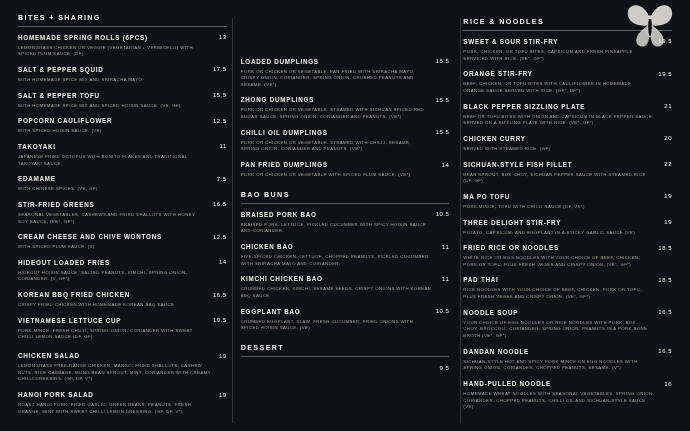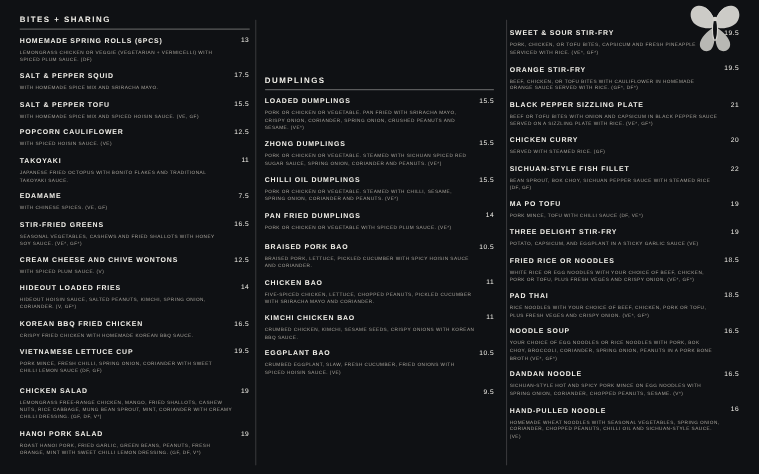--- a/index.html
+++ b/index.html
@@ -202,21 +202,20 @@
           <div class="item-body">
             <div class="item-name">HANOI PORK SALAD</div>
             <div class="item-desc">ROAST HANOI PORK, FRIED GARLIC, GREEN BEANS, PEANUTS, FRESH ORANGE, MINT WITH SWEET CHILLI LEMON DRESSING. (GF, DF, V*)</div>
           </div>
           <div class="item-price">19</div>
         </div>
       </div>
     </div>
   <div class="col" id="col-1">
       <div class="section">
-        <div class="section-title">DUMPLINGS</div>
         <div class="item">
           <div class="item-body">
             <div class="item-name">LOADED DUMPLINGS</div>
             <div class="item-desc">PORK OR CHICKEN OR VEGETABLE. PAN FRIED WITH SRIRACHA MAYO, CRISPY ONION, CORIANDER, SPRING ONION, CRUSHED PEANUTS AND SESAME. (VE*)</div>
           </div>
           <div class="item-price">15.5</div>
         </div>
         <div class="item">
           <div class="item-body">
             <div class="item-name">ZHONG DUMPLINGS</div>
@@ -233,20 +232,21 @@
         </div>
         <div class="item">
           <div class="item-body">
             <div class="item-name">PAN FRIED DUMPLINGS</div>
             <div class="item-desc">PORK OR CHICKEN OR VEGETABLE WITH SPICED PLUM SAUCE. (VE*)</div>
           </div>
           <div class="item-price">14</div>
         </div>
       </div>
       <div class="section">
+        <div class="section-title">BAO BUNS</div>
         <div class="item">
           <div class="item-body">
             <div class="item-name">BRAISED PORK BAO</div>
             <div class="item-desc">BRAISED PORK, LETTUCE, PICKLED CUCUMBER WITH SPICY HOISIN SAUCE AND CORIANDER.</div>
           </div>
           <div class="item-price">10.5</div>
         </div>
         <div class="item">
           <div class="item-body">
             <div class="item-name">CHICKEN BAO</div>
@@ -263,28 +263,30 @@
         </div>
         <div class="item">
           <div class="item-body">
             <div class="item-name">EGGPLANT BAO</div>
             <div class="item-desc">CRUMBED EGGPLANT, SLAW, FRESH CUCUMBER, FRIED ONIONS WITH SPICED HOISIN SAUCE. (VE)</div>
           </div>
           <div class="item-price">10.5</div>
         </div>
       </div>
       <div class="section">
+        <div class="section-title">DESSERT</div>
         <div class="item">
           <div class="item-body"></div>
           <div class="item-price">9.5</div>
         </div>
       </div>
     </div>
   <div class="col" id="col-2">
       <div class="section">
+        <div class="section-title">RICE &amp; NOODLES</div>
         <div class="item">
           <div class="item-body">
             <div class="item-name">SWEET &amp; SOUR STIR-FRY</div>
             <div class="item-desc">PORK, CHICKEN, OR TOFU BITES, CAPSICUM AND FRESH PINEAPPLE SERVICED WITH RICE. (VE*, GF*)</div>
           </div>
           <div class="item-price">19.5</div>
         </div>
         <div class="item">
           <div class="item-body">
             <div class="item-name">ORANGE STIR-FRY</div>

